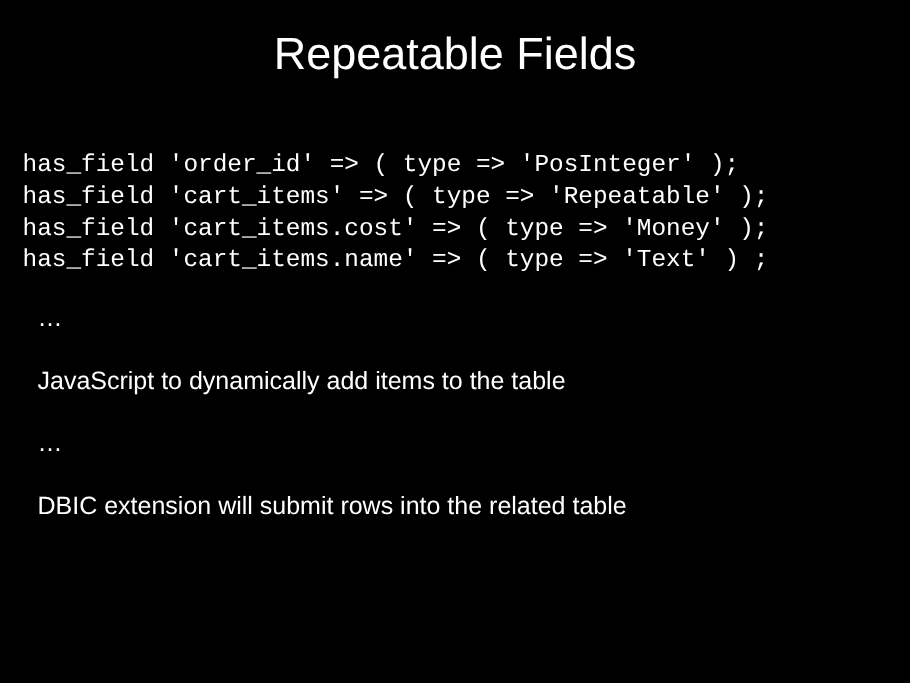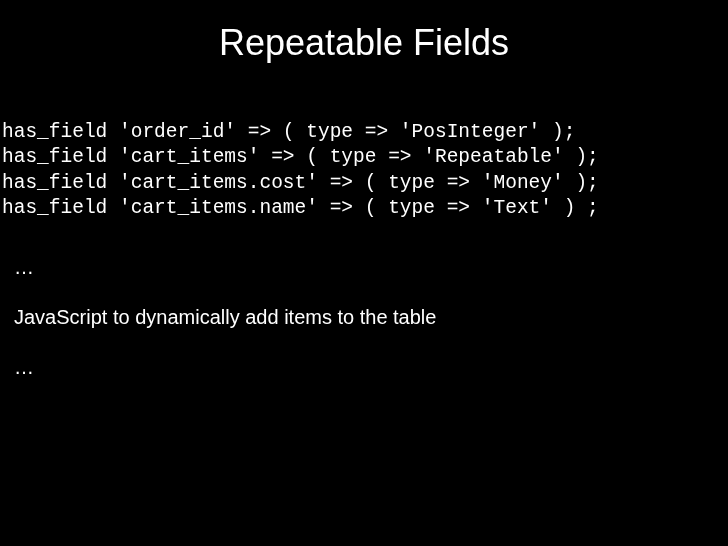--- a/index.html
+++ b/index.html
@@ -11,36 +11,36 @@
     width: 728px;
     height: 546px;
     background: #000000;
     color: #ffffff;
     font-family: Arial, Helvetica, sans-serif;
     overflow: hidden;
   }
   .slide {
     width: 100%;
     height: 100%;
-    padding: 18px 6px;
+    padding: 18px 22px;
   }
   .title {
     text-align: center;
     font-size: 36px;
     font-weight: normal;
     margin-top: 4px;
     margin-bottom: 56px;
   }
   .code-block {
     font-family: "Courier New", Courier, monospace;
     font-size: 19.5px;
     line-height: 1.3;
     white-space: pre;
     margin-left: -4px;
-    margin-bottom: 32px;
+    margin-bottom: 20px;
   }
   .body-text {
     font-size: 20px;
     line-height: 1.4;
     margin-left: 8px;
   }
   .body-text p {
     margin-bottom: 22px;
   }
 </style>
@@ -52,14 +52,15 @@
 
   <div class="code-block"><span>has_field 'order_id' =&gt; ( type =&gt; 'PosInteger' );</span>
 <span>has_field 'cart_items' =&gt; ( type =&gt; 'Repeatable' );</span>
 <span>has_field 'cart_items.cost' =&gt; ( type =&gt; 'Money' );</span>
 <span>has_field 'cart_items.name' =&gt; ( type =&gt; 'Text' ) ;</span></div>
 
   <div class="body-text">
     <p>…</p>
     <p>JavaScript to dynamically add items to the table</p>
     <p>…</p>
+    <p>DBIC extension will submit rows into the related table</p>
   </div>
 </div>
 
 </body></html>

